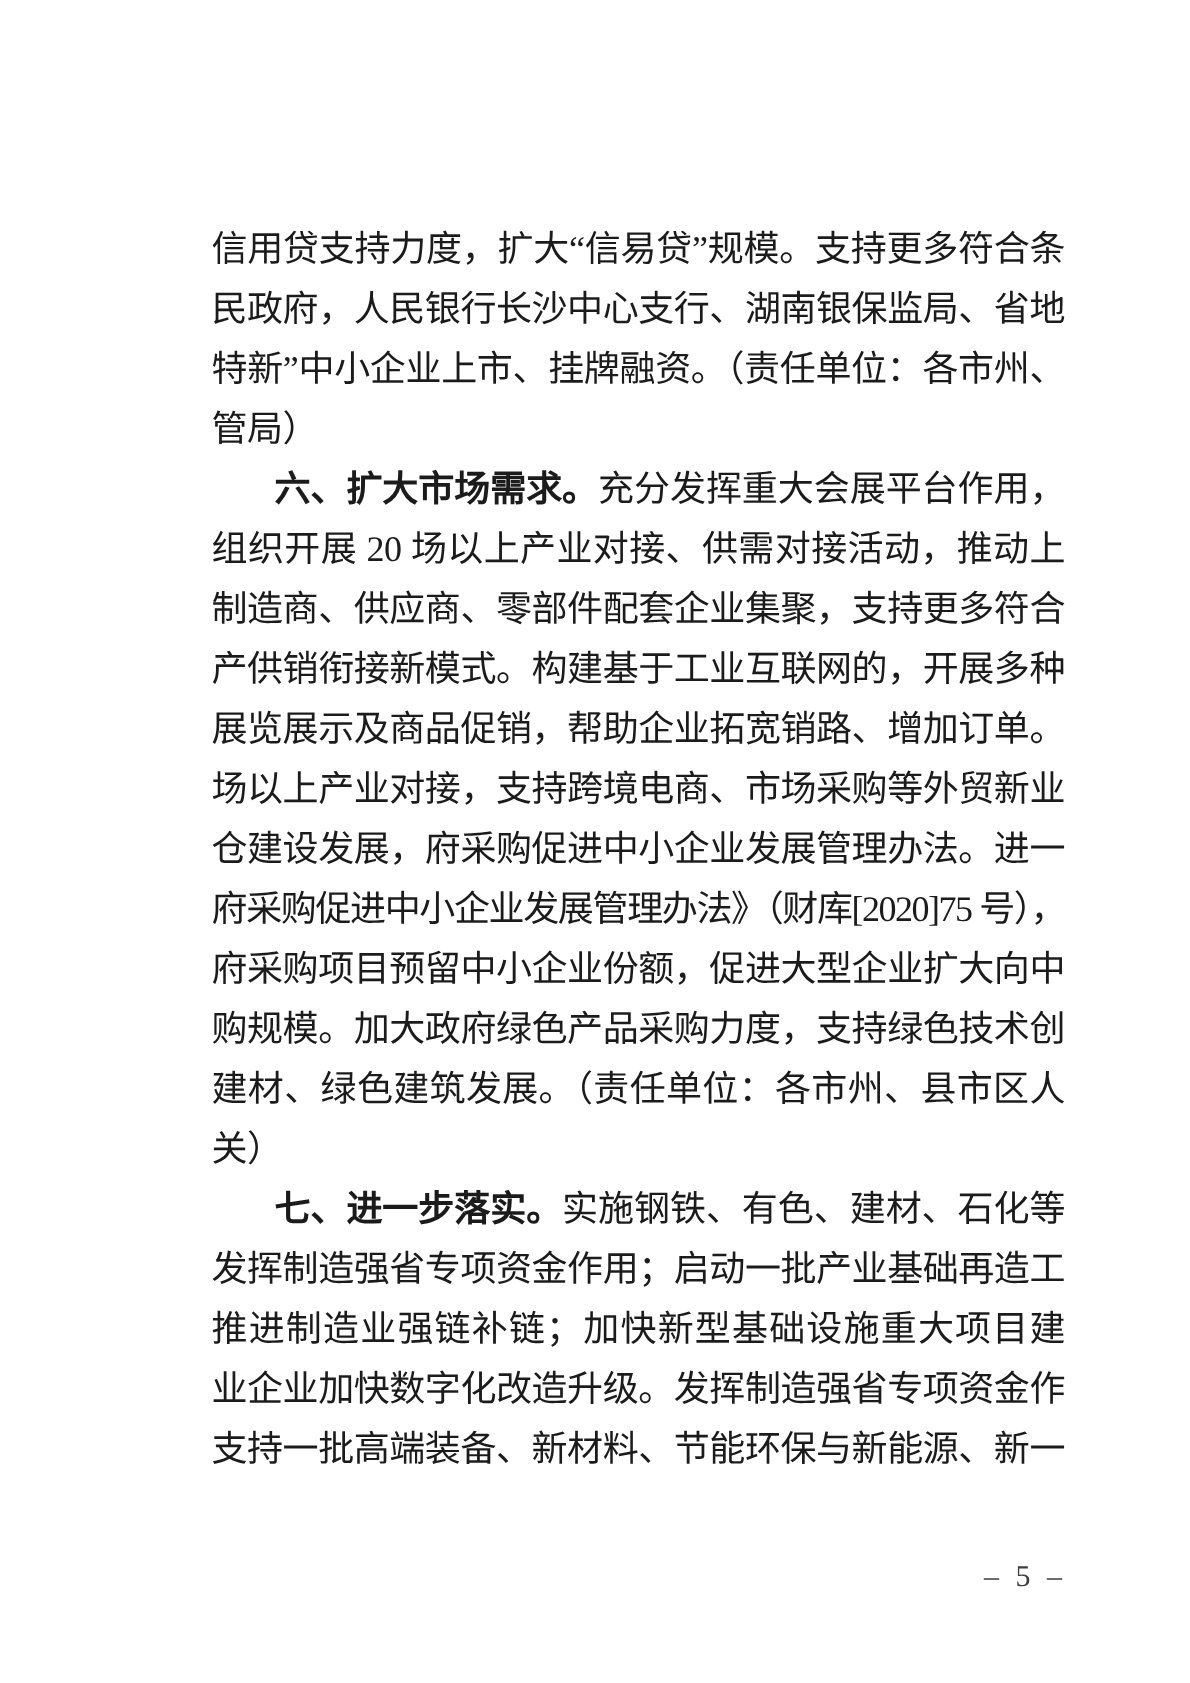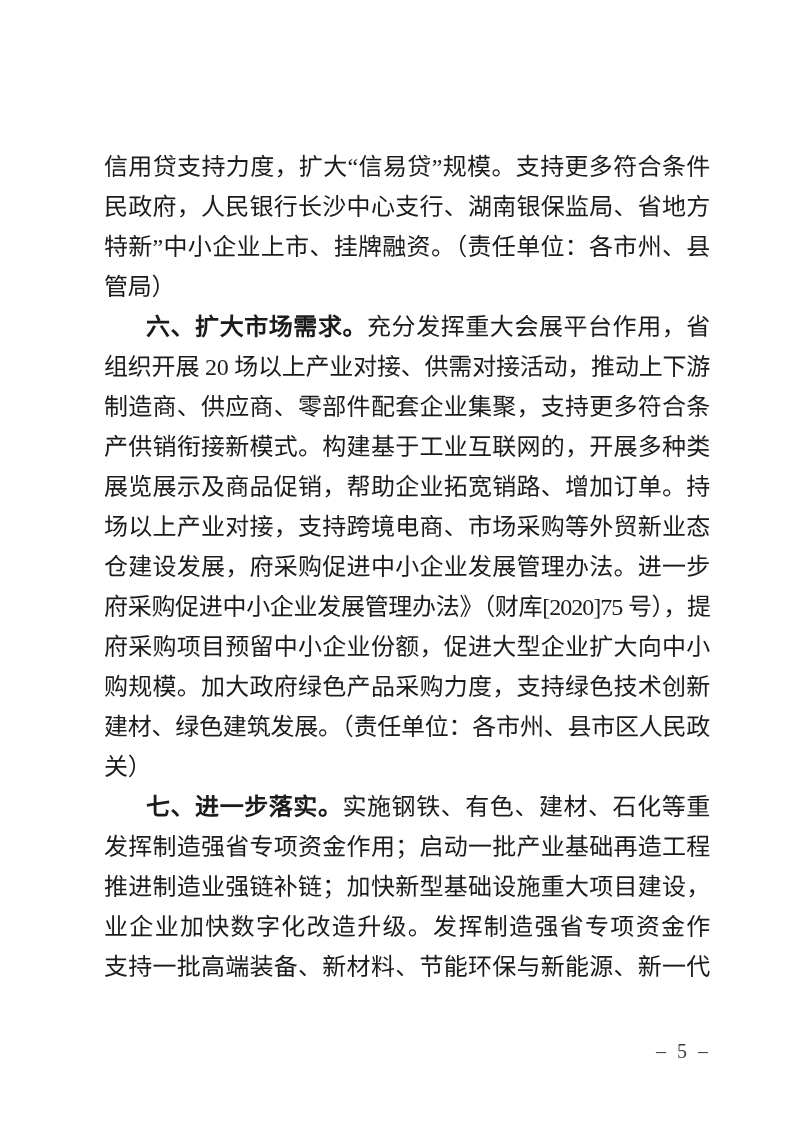--- a/index.html
+++ b/index.html
@@ -30,20 +30,21 @@
     text-align-last: justify;
     overflow: hidden;
     white-space: normal;
   }
   .line.indent { text-indent: 42px; }
   .line.flush  { text-align-last: left; }
   .line.tight  { letter-spacing: -1px; }
   .line .bold {
     font-weight: 700;
     font-family: Liberation Sans, sans-serif;
+    margin-left: 37px;
   }
   .page-number {
     position: absolute;
     left: 656px;
     top: 1040px;
     font-size: 20px;
     color: #3d3d3d;
     letter-spacing: 3px;
     font-family: "Liberation Serif", "DejaVu Serif", serif;
   }

